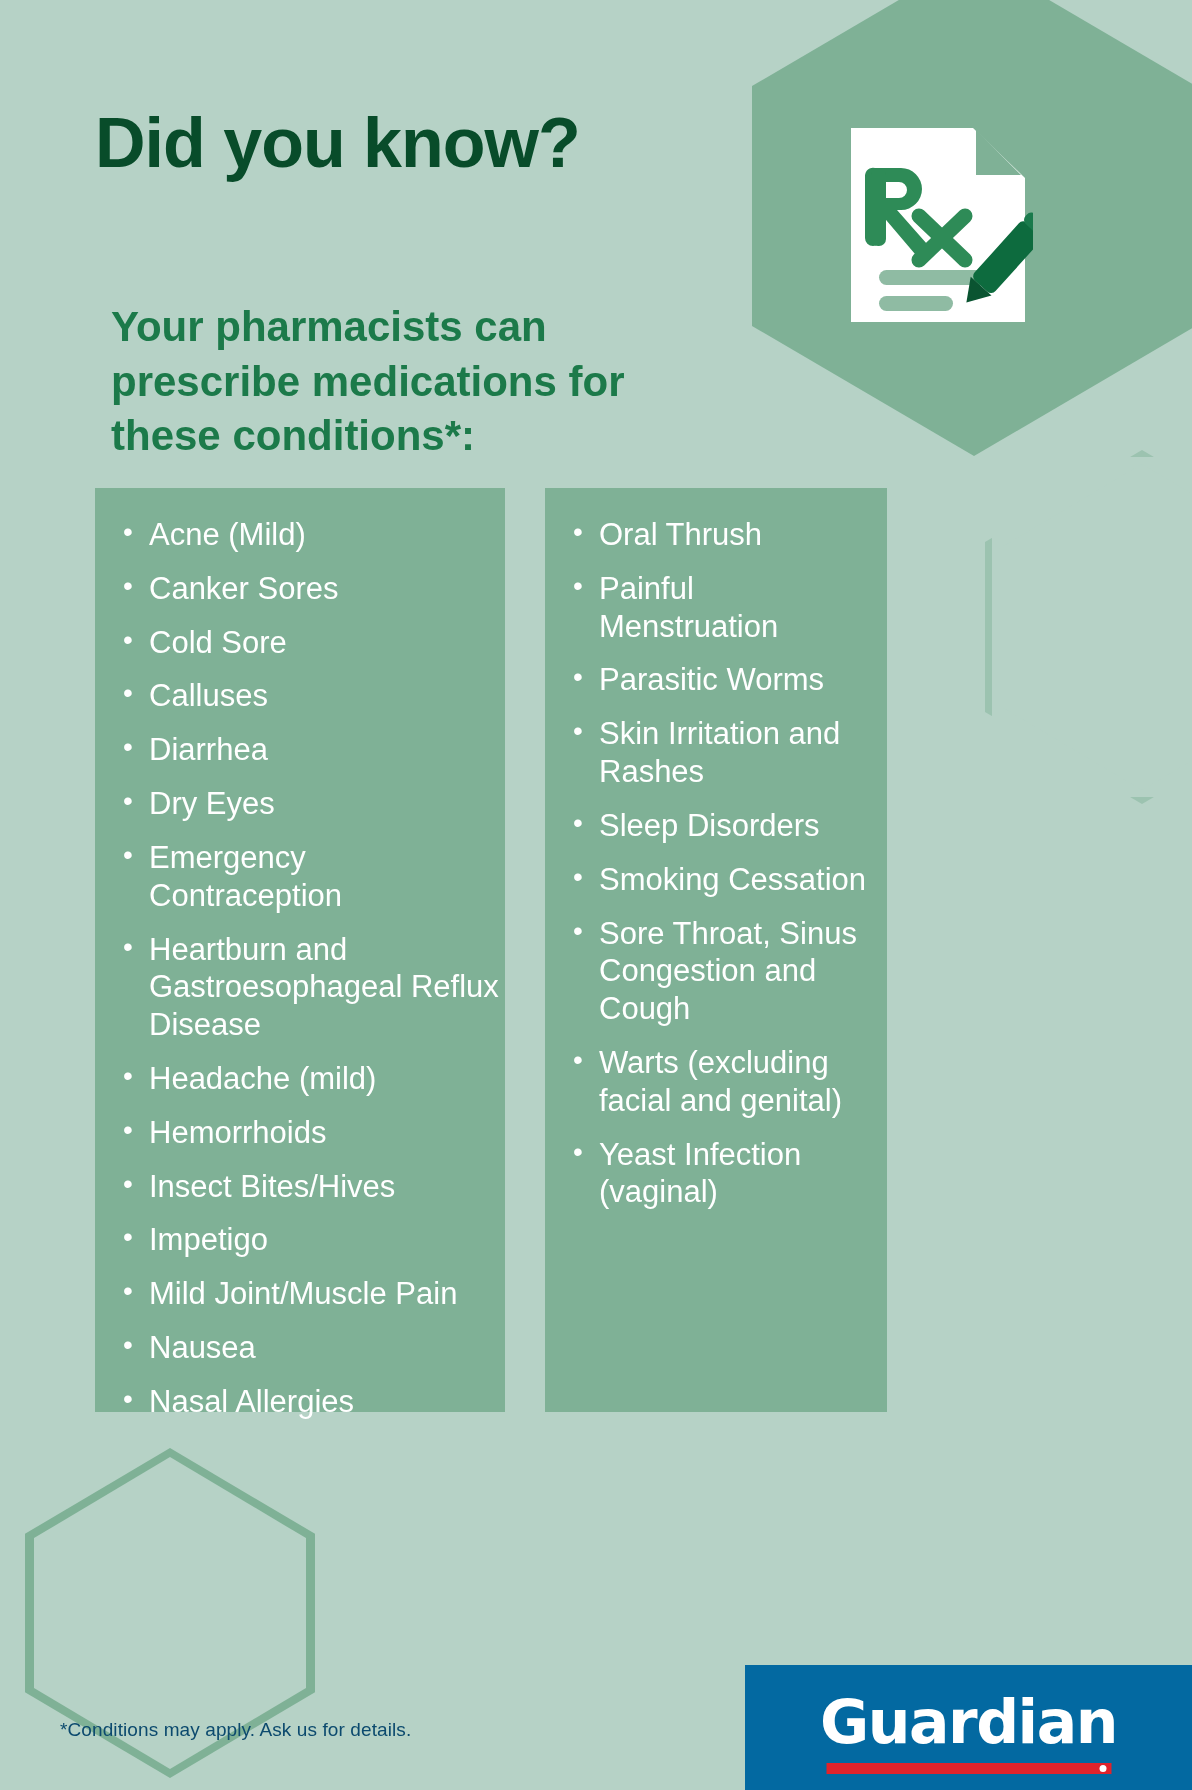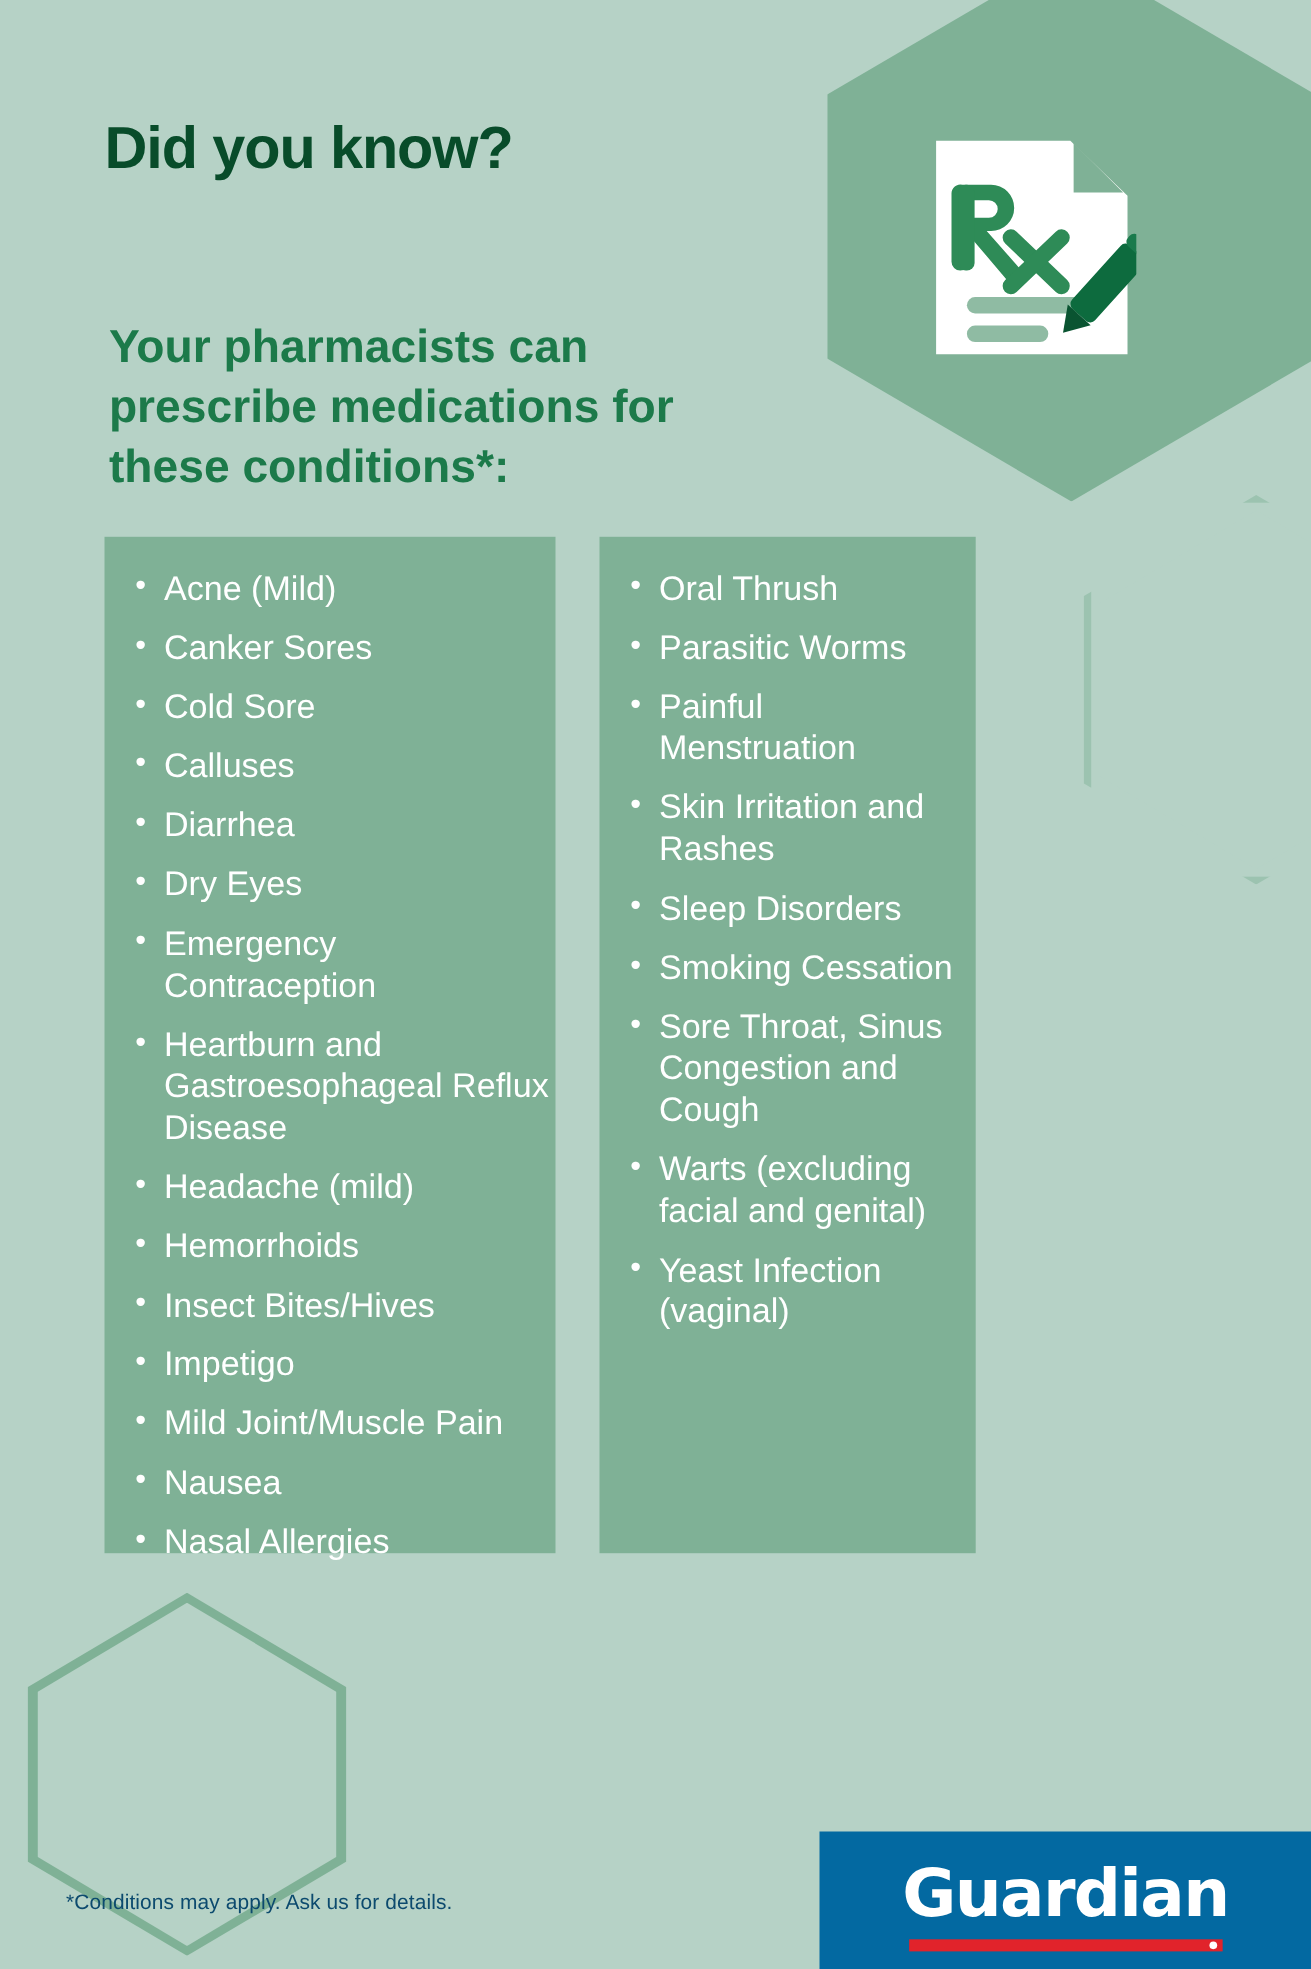--- a/index.html
+++ b/index.html
@@ -64,31 +64,31 @@
     background: #b6d2c6;
     clip-path: polygon(50% 0%, 100% 26%, 100% 74%, 50% 100%, 0% 74%, 0% 26%);
   }
 
   
   .headline {
     position: absolute;
     left: 95px;
     top: 108px;
     margin: 0;
-    font-size: 54px;
+    font-size: 70px;
     line-height: 1.0;
     font-weight: bold;
     color: #084c2a;
     letter-spacing: -1px;
   }
   .subhead {
     position: absolute;
     left: 95px;
     top: 284px;
-    margin: 4px;
+    margin: 16px;
     font-size: 42px;
     line-height: 1.3;
     font-weight: bold;
     color: #1c7a4a;
     max-width: 540px;
   }
 
   
   .rx-icon {
     position: absolute;
@@ -237,22 +237,22 @@
       <li>Insect Bites/Hives</li>
       <li>Impetigo</li>
       <li>Mild Joint/Muscle Pain</li>
       <li>Nausea</li>
       <li>Nasal Allergies</li>
     </ul>
 </div>
 <div class="panel panel-right">
   <ul class="cond-list" id="list-right">
       <li>Oral Thrush</li>
+      <li>Painful Menstruation</li>
       <li>Parasitic Worms</li>
-      <li>Painful Menstruation</li>
       <li>Skin Irritation and Rashes</li>
       <li>Sleep Disorders</li>
       <li>Smoking Cessation</li>
       <li>Sore Throat, Sinus Congestion and Cough</li>
       <li>Warts (excluding facial and genital)</li>
       <li>Yeast Infection (vaginal)</li>
     </ul>
 </div>
 
 <div class="disclaimer">*Conditions may apply. Ask us for details.</div>

